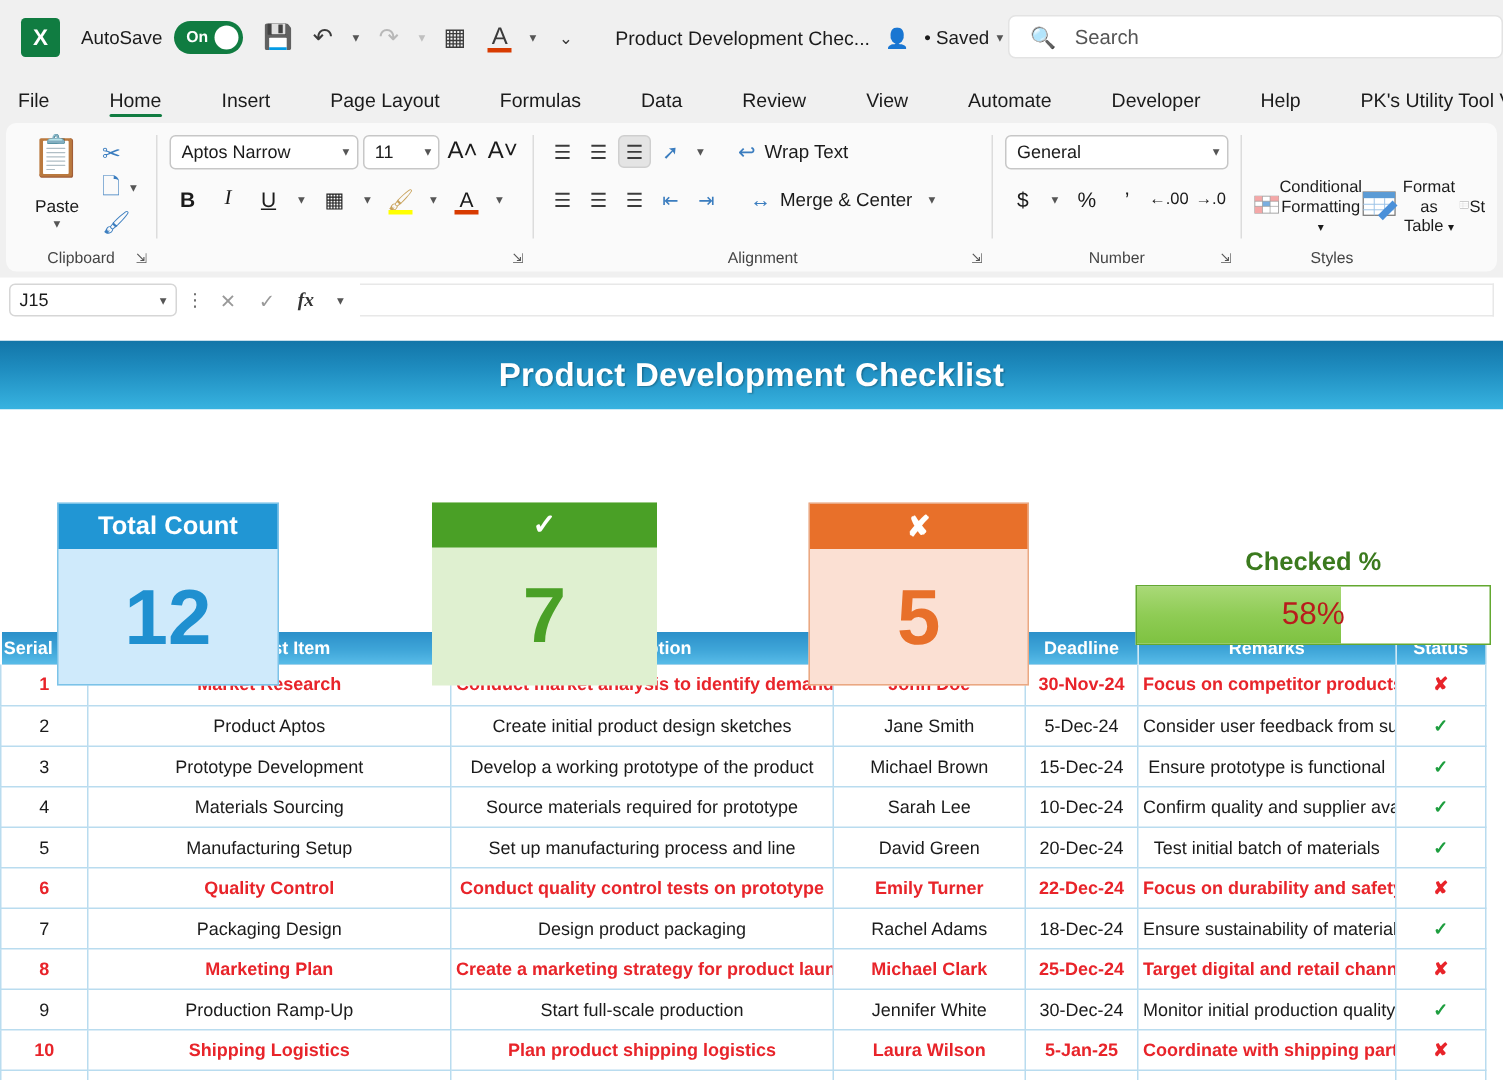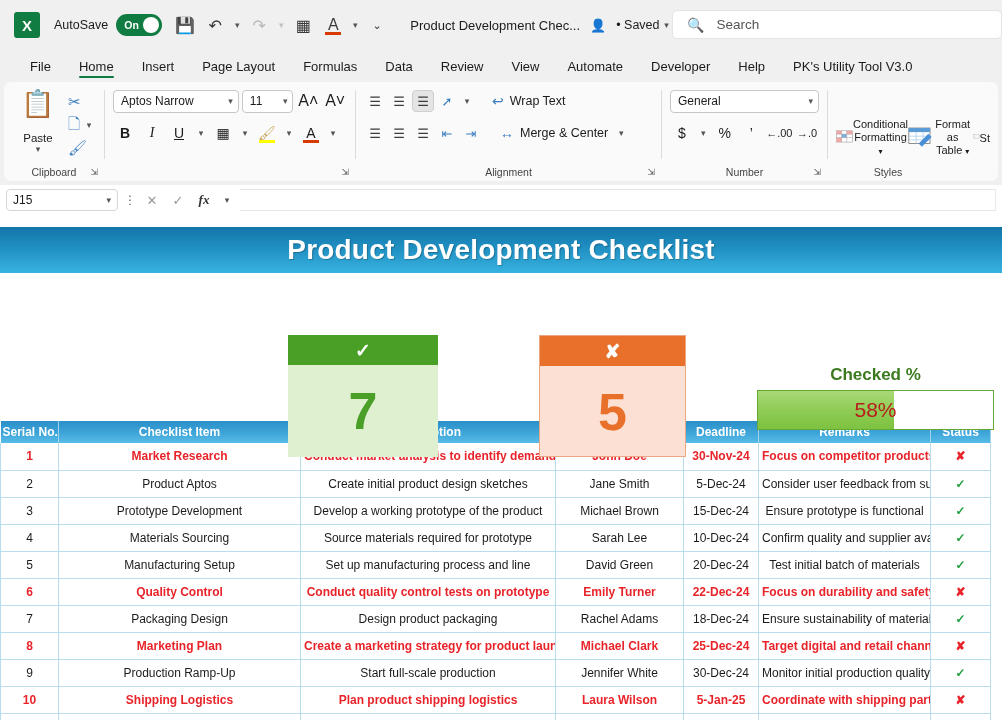--- a/index.html
+++ b/index.html
@@ -49,21 +49,21 @@
     position:absolute; left: 672px; top: 10px; width: 330px; height: 29px;
     background:#fff; border-radius: 5px; display:flex; align-items:center;
     padding-left: 14px; border:1px solid #e3e3e3;
   }
   .searchbox .mag { font-size: 14px; color:#444; margin-right: 12px; }
   .searchbox .ph { font-size: 13.5px; color:#555; }
 
   
   .ribbon-tabs {
     height: 30px; background:#f0f0f0; display:flex; align-items:flex-end;
-    padding-left: 18px; gap: 4px;
+    padding-left: 0; gap: 16px;
   }
   .rtab {
     font-size: 13px; color:#1b1b1b; padding: 3px 12px 6px 12px;
     position:relative; white-space:nowrap; cursor:default;
   }
   .rtab.active { font-weight: 400; }
   .rtab.active::after {
     content:""; position:absolute; left: 12px; right: 12px; bottom: 2px;
     height: 2.5px; background:#107c41; border-radius:2px;
   }
@@ -140,21 +140,21 @@
 
   
   .sheet { position:absolute; left:0; top:227px; width:1002px; height:493px; background:#fff; overflow:hidden;}
 
   .banner {
     height: 46px;
     background: linear-gradient(to bottom, #1275a8 0%, #1f8dc0 42%, #37b3e0 100%);
     display:flex; align-items:center; justify-content:center;
   }
   .banner-text {
-    color:#fff; font-size: 28px; font-weight:bold; letter-spacing:0.2px;
+    color:#fff; font-size: 22px; font-weight:bold; letter-spacing:0.2px;
     font-family:"Liberation Sans", sans-serif;
     text-shadow: 1px 1px 1px rgba(0,0,0,0.25);
   }
 
   .dash { position:relative; height: 148px; background:#fff;}
   .card { position:absolute; }
   .card .card-head {
     height:30px; display:flex; align-items:center; justify-content:center;
     color:#fff; font-size: 17px; font-weight:bold;
   }
@@ -404,20 +404,28 @@
   </div>
 
   <div class="sheet">
 
     <div class="banner">
       <span class="banner-text">Product Development Checklist</span>
     </div>
 
     <div class="dash">
 
+      <div class="card" style="left:38px; top:62px; width:148px; height:122px; background:#cfeafb; border:1px solid #7cc3e8;">
+        <div class="card-head" style="background:#2196d4;">
+          <span>Total Count</span>
+        </div>
+        <div class="card-body" style="height:91px; color:#1f90d0;">
+          <span>12</span>
+        </div>
+      </div>
 
       <div class="card" style="left:288px; top:62px; width:150px; height:122px; background:#dff0d0;">
         <div class="card-head" style="background:#4aa026; font-size:19px;">
           <span>✓</span>
         </div>
         <div class="card-body" style="height:91px; color:#4aa026;">
           <span>7</span>
         </div>
       </div>
 

